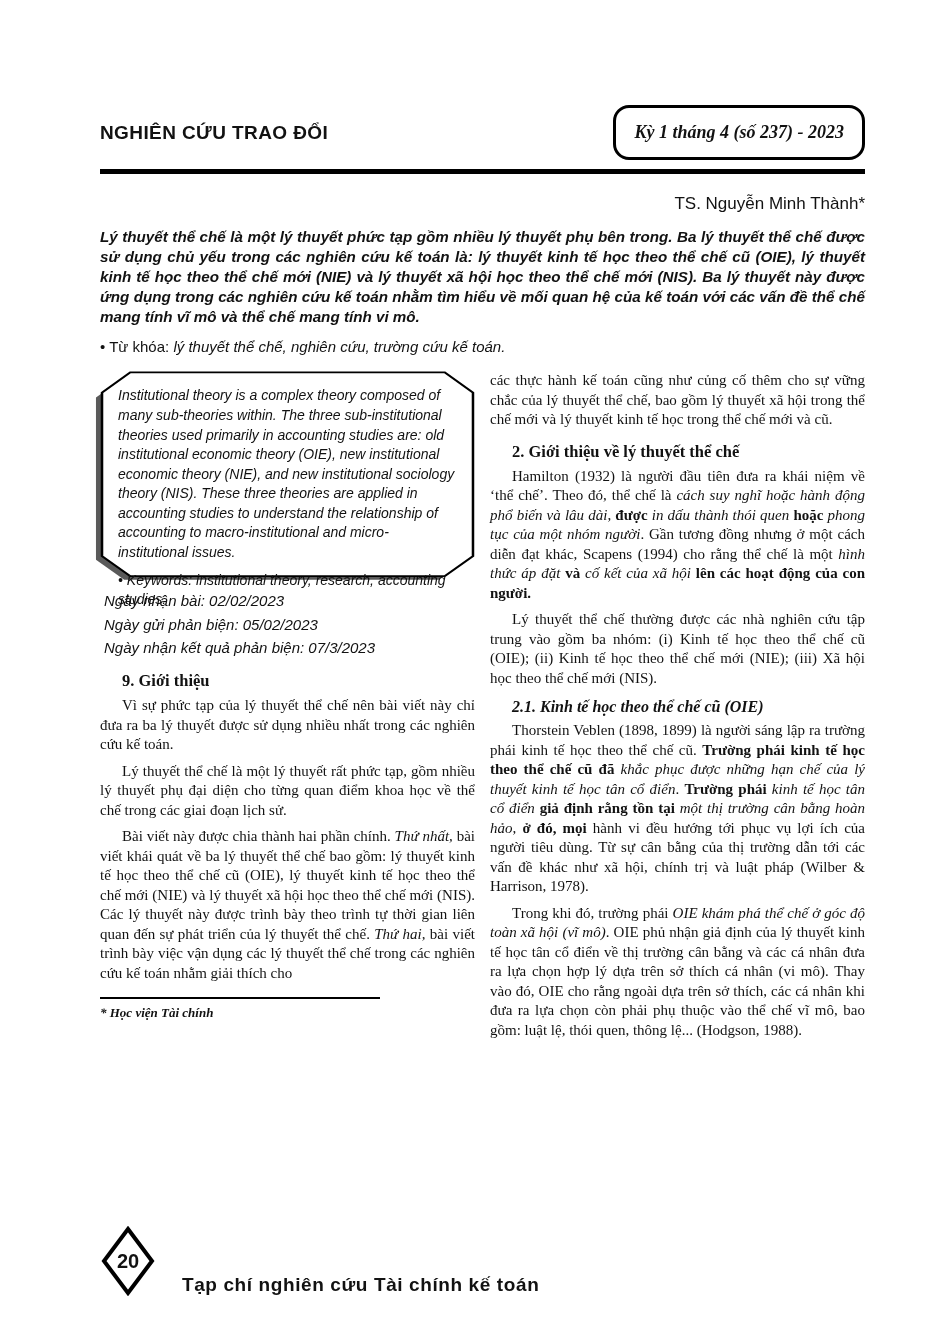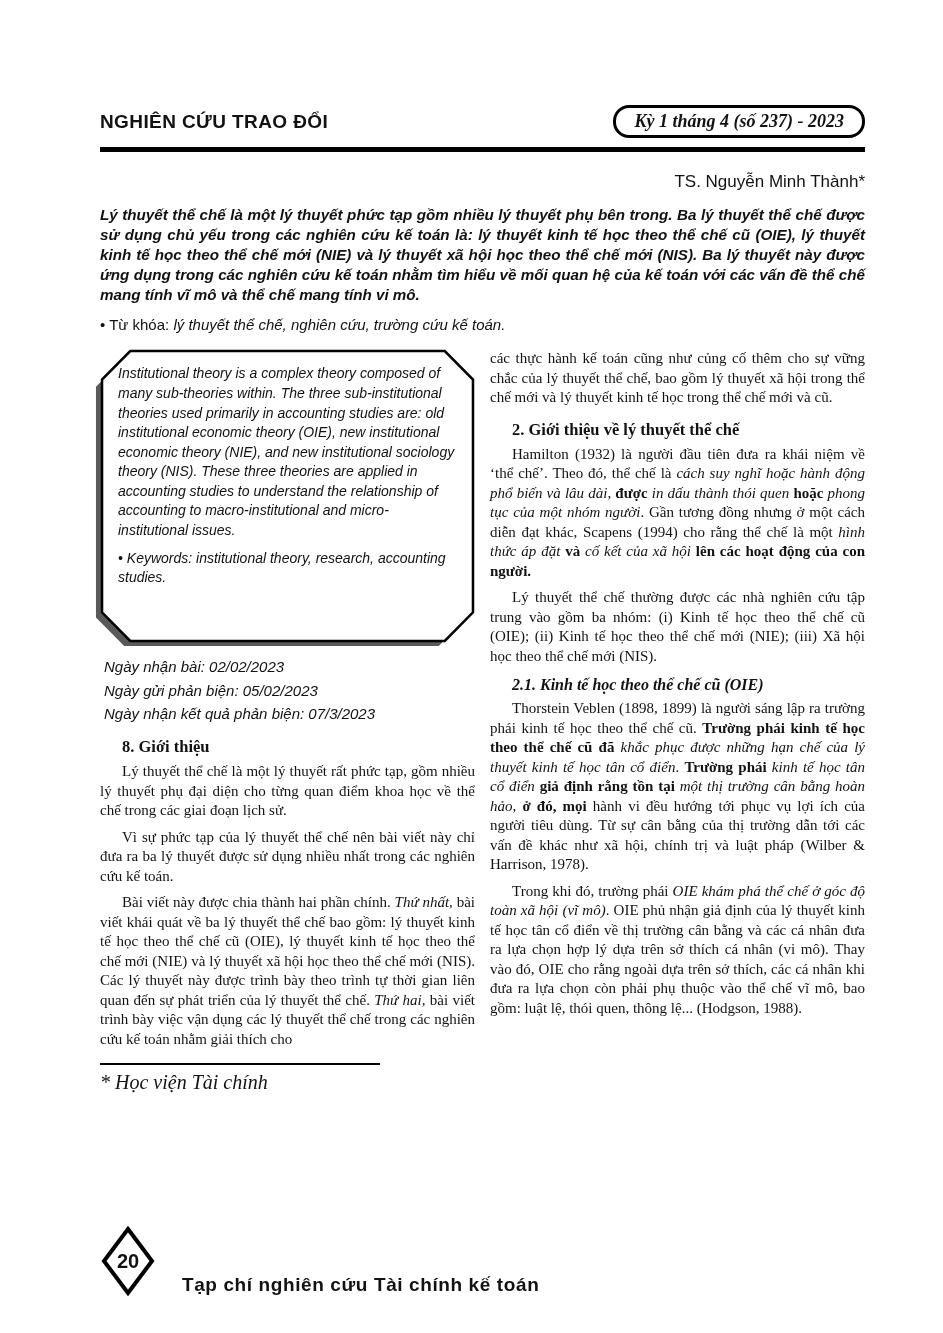--- a/index.html
+++ b/index.html
@@ -6,21 +6,21 @@
   html,body { background:#ffffff; }
   body { width:943px; height:1333px; overflow:hidden; color:#121212;
          font-family:"Liberation Serif", serif; }
   .page { position:relative; width:943px; height:1333px;
           padding:88px 78px 0 100px; }
 
   
   .header-row { display:flex; justify-content:space-between; align-items:center;margin-top:17px; }
   .section-label { font-family:"Liberation Sans", sans-serif; font-weight:700;
                    font-size:19px; letter-spacing:.4px; }
-  .issue-badge { border:3px solid #000; border-radius:16px; padding:3px 18px;
+  .issue-badge { border:3px solid #000; border-radius:16px; padding:14px 18px;
                  font-family:"Liberation Serif", serif; font-weight:700;
                  font-style:italic; font-size:18px; white-space:nowrap; }
   .thick-rule { height:5px; background:#000; margin-top:9px; }
 
   
   .title { margin-top:24px; display:flex; justify-content:center; }
   .title .condense { display:inline-block; white-space:nowrap;
                      font-family:"Liberation Sans", sans-serif; font-weight:700;
                      font-size:33px; letter-spacing:0;
                      transform:scaleX(.70); transform-origin:center; }
@@ -31,21 +31,21 @@
           text-align:justify; }
   .keywords { margin-top:11px; font-family:"Liberation Sans", sans-serif;
               font-size:15px; }
   .keywords .kw-val { font-style:italic; }
 
   
   .columns { display:flex; gap:15px; margin-top:16px; }
   .col { flex:1 1 0; min-width:0; }
 
   
-  .abstract-box { position:relative; height:296px; margin-bottom:10px; }
+  .abstract-box { position:relative; height:208px; margin-bottom:10px; }
   .abstract-box svg { position:absolute; inset:0; width:100%; height:100%; overflow:visible; }
   .abstract-box .content { position:absolute; inset:15px 18px;
        font-family:"Liberation Sans", sans-serif; font-style:italic;
        font-size:14px; line-height:1.4; }
   .abstract-box .content p + p { margin-top:8px; }
 
   
   .dates { margin:0 0 0 4px; }
   .dates p { font-family:"Liberation Sans", sans-serif; font-style:italic;
              font-size:15px; line-height:1.55; }
@@ -54,21 +54,21 @@
   h2.sec { font-size:16.5px; font-weight:700; margin:12px 0 5px; text-indent:22px; }
   h3.sec { font-size:16px; font-weight:700; font-style:italic; margin:10px 0 5px; text-indent:22px; }
   p.body { font-size:15px; line-height:1.3; text-align:justify; margin:0 0 7px; }
   p.indent { text-indent:22px; }
   .run-i { font-style:italic; }
   .run-b { font-weight:700; }
 
   
   .footnote { margin-top:14px; }
   .footnote-rule { width:280px; height:2px; background:#000; }
-  .footnote p { margin-top:6px; font-weight:400; font-style:italic; font-size:20px; }
+  .footnote p { margin-top:6px; font-weight:700; font-style:italic; font-size:13px; }
 
   
   .footer { position:absolute; left:100px; top:1226px;
             display:flex; align-items:flex-end; }
   .page-badge { position:relative; width:56px; height:70px; flex:0 0 auto; }
   .page-badge .page-num { position:absolute; inset:0; display:flex;
         align-items:center; justify-content:center;
         font-family:"Liberation Sans", sans-serif; font-weight:700; font-size:20px; }
   .journal-name { margin-left:26px; font-family:"Liberation Sans", sans-serif;
                   font-weight:700; font-size:19px; letter-spacing:.6px; }
@@ -109,23 +109,23 @@
           </p>
         </div>
       </div>
 
       <div class="dates">
         <p>Ngày nhận bài: 02/02/2023</p>
         <p>Ngày gửi phản biện: 05/02/2023</p>
         <p>Ngày nhận kết quả phản biện: 07/3/2023</p>
       </div>
 
-      <h2 class="sec">8. Giới thiệu</h2>
+      <h2 class="sec">9. Giới thiệu</h2>
+      <p class="body indent"><span>Vì sự phức tạp của lý thuyết thể chế nên bài viết này chỉ đưa ra ba lý thuyết được sử dụng nhiều nhất trong các nghiên cứu kế toán.</span></p>
       <p class="body indent"><span>Lý thuyết thể chế là một lý thuyết rất phức tạp, gồm nhiều lý thuyết phụ đại diện cho từng quan điểm khoa học về thể chế trong các giai đoạn lịch sử.</span></p>
-      <p class="body indent"><span>Vì sự phức tạp của lý thuyết thể chế nên bài viết này chỉ đưa ra ba lý thuyết được sử dụng nhiều nhất trong các nghiên cứu kế toán.</span></p>
       <p class="body indent"><span>Bài viết này được chia thành hai phần chính. </span><span class="run-i">Thứ nhất,</span><span> bài viết khái quát về ba lý thuyết thể chế bao gồm: lý thuyết kinh tế học theo thể chế cũ (OIE), lý thuyết kinh tế học theo thể chế mới (NIE) và lý thuyết xã hội học theo thể chế mới (NIS). Các lý thuyết này được trình bày theo trình tự thời gian liên quan đến sự phát triển của lý thuyết thể chế. </span><span class="run-i">Thứ hai,</span><span> bài viết trình bày việc vận dụng các lý thuyết thể chế trong các nghiên cứu kế toán nhằm giải thích cho</span></p>
 
       <div class="footnote">
         <div class="footnote-rule"></div>
         <p>* Học viện Tài chính</p>
       </div>
     </div>
 
     <div class="col">
       <p class="body"><span>các thực hành kế toán cũng như củng cố thêm cho sự vững chắc của lý thuyết thể chế, bao gồm lý thuyết xã hội trong thể chế mới và lý thuyết kinh tế học trong thể chế mới và cũ.</span></p>

